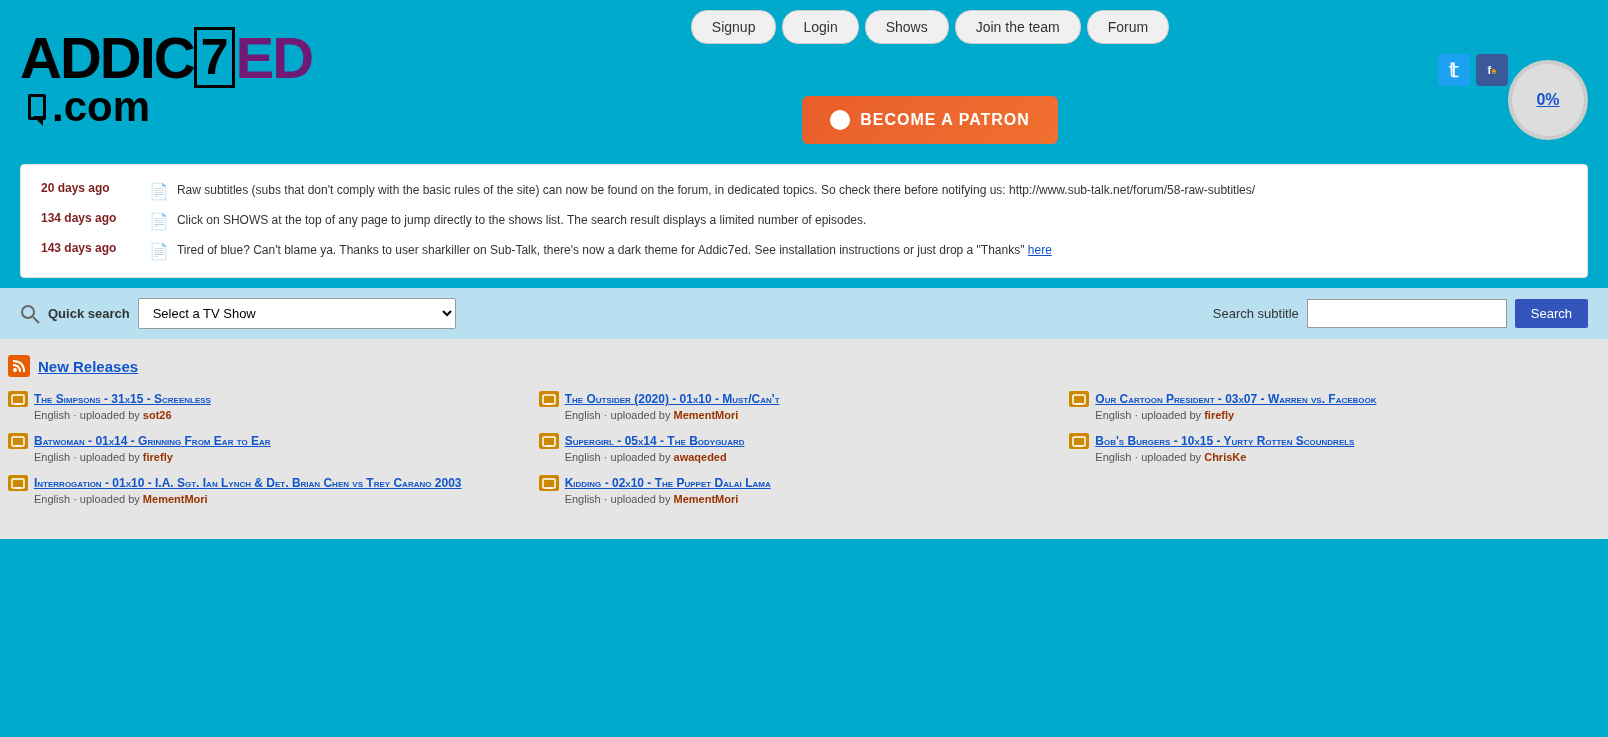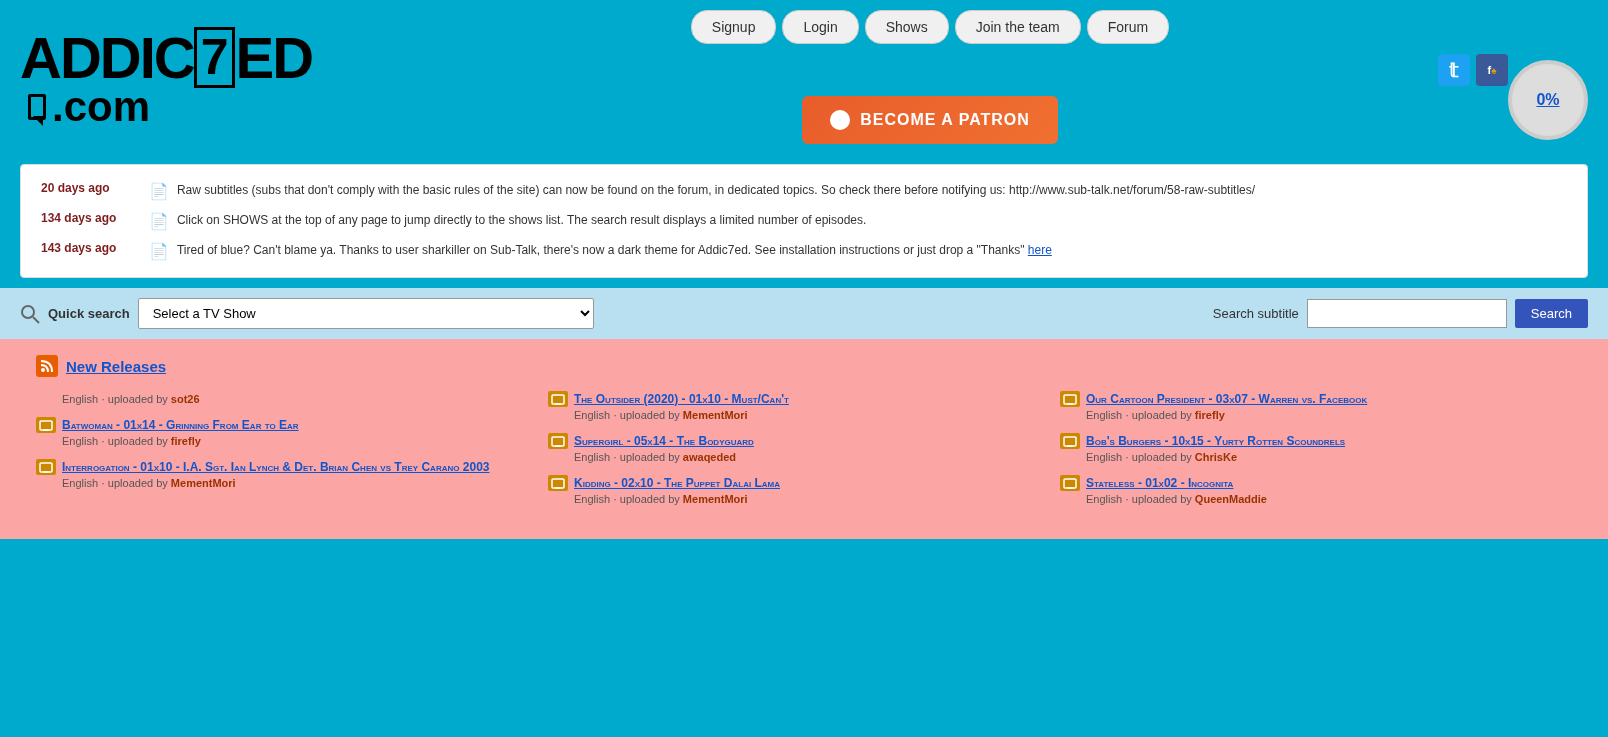--- a/index.html
+++ b/index.html
@@ -159,21 +159,21 @@
     }
     .quick-search-label {
       font-weight: bold;
       font-size: 13px;
     }
     .tv-show-select {
       padding: 6px 10px;
       font-size: 13px;
       border: 1px solid #999;
       border-radius: 2px;
-      width: 456px;
+      width: 318px;
       background: white;
       cursor: pointer;
     }
     .search-subtitle-right {
       display: flex;
       align-items: center;
       gap: 8px;
     }
     .search-subtitle-label {
       font-size: 13px;
@@ -190,22 +190,22 @@
       color: white;
       border: none;
       padding: 7px 16px;
       font-size: 13px;
       cursor: pointer;
       border-radius: 2px;
     }
 
     
     .content-area {
-      background: #fca5a5;
-      padding: 16px 36px;
+      background: #e5e5e5;
+      padding: 16px 8px;
       min-height: 200px;
     }
     .new-releases-header {
       display: flex;
       align-items: center;
       gap: 8px;
       margin-bottom: 14px;
     }
     .rss-icon {
       width: 22px;
@@ -276,21 +276,21 @@
   </style>
 </head>
 <body>
 
 <div class="header">
   <div class="logo-area">
     <div class="logo-wrapper">
       <div style="display:flex;align-items:center;">
         <span style="font-size:58px;font-weight:900;color:#000;font-family:'Arial Black',Arial,sans-serif;letter-spacing:-2px;">ADDIC</span>
         <span style="display:inline-block;border:3px solid #000;font-size:50px;font-weight:900;color:#000;font-family:'Arial Black',Arial,sans-serif;padding:0 4px;line-height:1.1;">7</span>
-        <span style="font-size:58px;font-weight:900;color:#000000;font-family:'Arial Black',Arial,sans-serif;letter-spacing:-2px;">ED</span>
+        <span style="font-size:58px;font-weight:900;color:#701a75;font-family:'Arial Black',Arial,sans-serif;letter-spacing:-2px;">ED</span>
       </div>
       <div style="display:flex;align-items:center;margin-top:-8px;text-align:center;">
         <div style="width:18px;height:26px;border:3px solid #000;border-radius:2px;position:relative;margin-right:6px;margin-left:8px;">
           <div style="position:absolute;bottom:-9px;left:2px;width:0;height:0;border-left:10px solid transparent;border-right:0px solid transparent;border-top:10px solid #000;"></div>
         </div>
         <span style="font-size:42px;font-weight:900;color:#000;font-family:'Arial Black',Arial,sans-serif;">.com</span>
       </div>
     </div>
   </div>
 
@@ -373,20 +373,29 @@
         <path d="M1 2 Q12 2 12 13" fill="none" stroke="white" stroke-width="2"></path>
       </svg>
     </div>
     <span class="new-releases-title">New Releases</span>
   </div>
 
   <div class="releases-grid">
 
     <div class="release-column">
       <div class="release-item">
+        <div class="release-row">
+          <div class="tv-icon">
+            <svg width="14" height="12" viewBox="0 0 14 12">
+                <rect x="1" y="2" width="12" height="9" rx="1" fill="none" stroke="white" stroke-width="1.5"></rect>
+                <line x1="4" y1="11" x2="10" y2="11" stroke="white" stroke-width="1.5"></line>
+              </svg>
+          </div>
+          <span class="release-title">The Simpsons - 31x15 - Screenless</span>
+        </div>
         <div class="release-meta">
           <span>English</span> · uploaded by <span class="uploader">sot26</span>
         </div>
       </div>
       <div class="release-item">
         <div class="release-row">
           <div class="tv-icon">
             <svg width="14" height="12" viewBox="0 0 14 12">
                 <rect x="1" y="2" width="12" height="9" rx="1" fill="none" stroke="white" stroke-width="1.5"></rect>
                 <line x1="4" y1="11" x2="10" y2="11" stroke="white" stroke-width="1.5"></line>
@@ -481,29 +490,15 @@
                 <rect x="1" y="2" width="12" height="9" rx="1" fill="none" stroke="white" stroke-width="1.5"></rect>
                 <line x1="4" y1="11" x2="10" y2="11" stroke="white" stroke-width="1.5"></line>
               </svg>
           </div>
           <span class="release-title">Bob's Burgers - 10x15 - Yurty Rotten Scoundrels</span>
         </div>
         <div class="release-meta">
           <span>English</span> · uploaded by <span class="uploader">ChrisKe</span>
         </div>
       </div>
-      <div class="release-item">
-        <div class="release-row">
-          <div class="tv-icon">
-            <svg width="14" height="12" viewBox="0 0 14 12">
-                <rect x="1" y="2" width="12" height="9" rx="1" fill="none" stroke="white" stroke-width="1.5"></rect>
-                <line x1="4" y1="11" x2="10" y2="11" stroke="white" stroke-width="1.5"></line>
-              </svg>
-          </div>
-          <span class="release-title">Stateless - 01x02 - Incognita</span>
-        </div>
-        <div class="release-meta">
-          <span>English</span> · uploaded by <span class="uploader">QueenMaddie</span>
-        </div>
-      </div>
     </div>
   </div>
 </div>
 
 </body></html>

